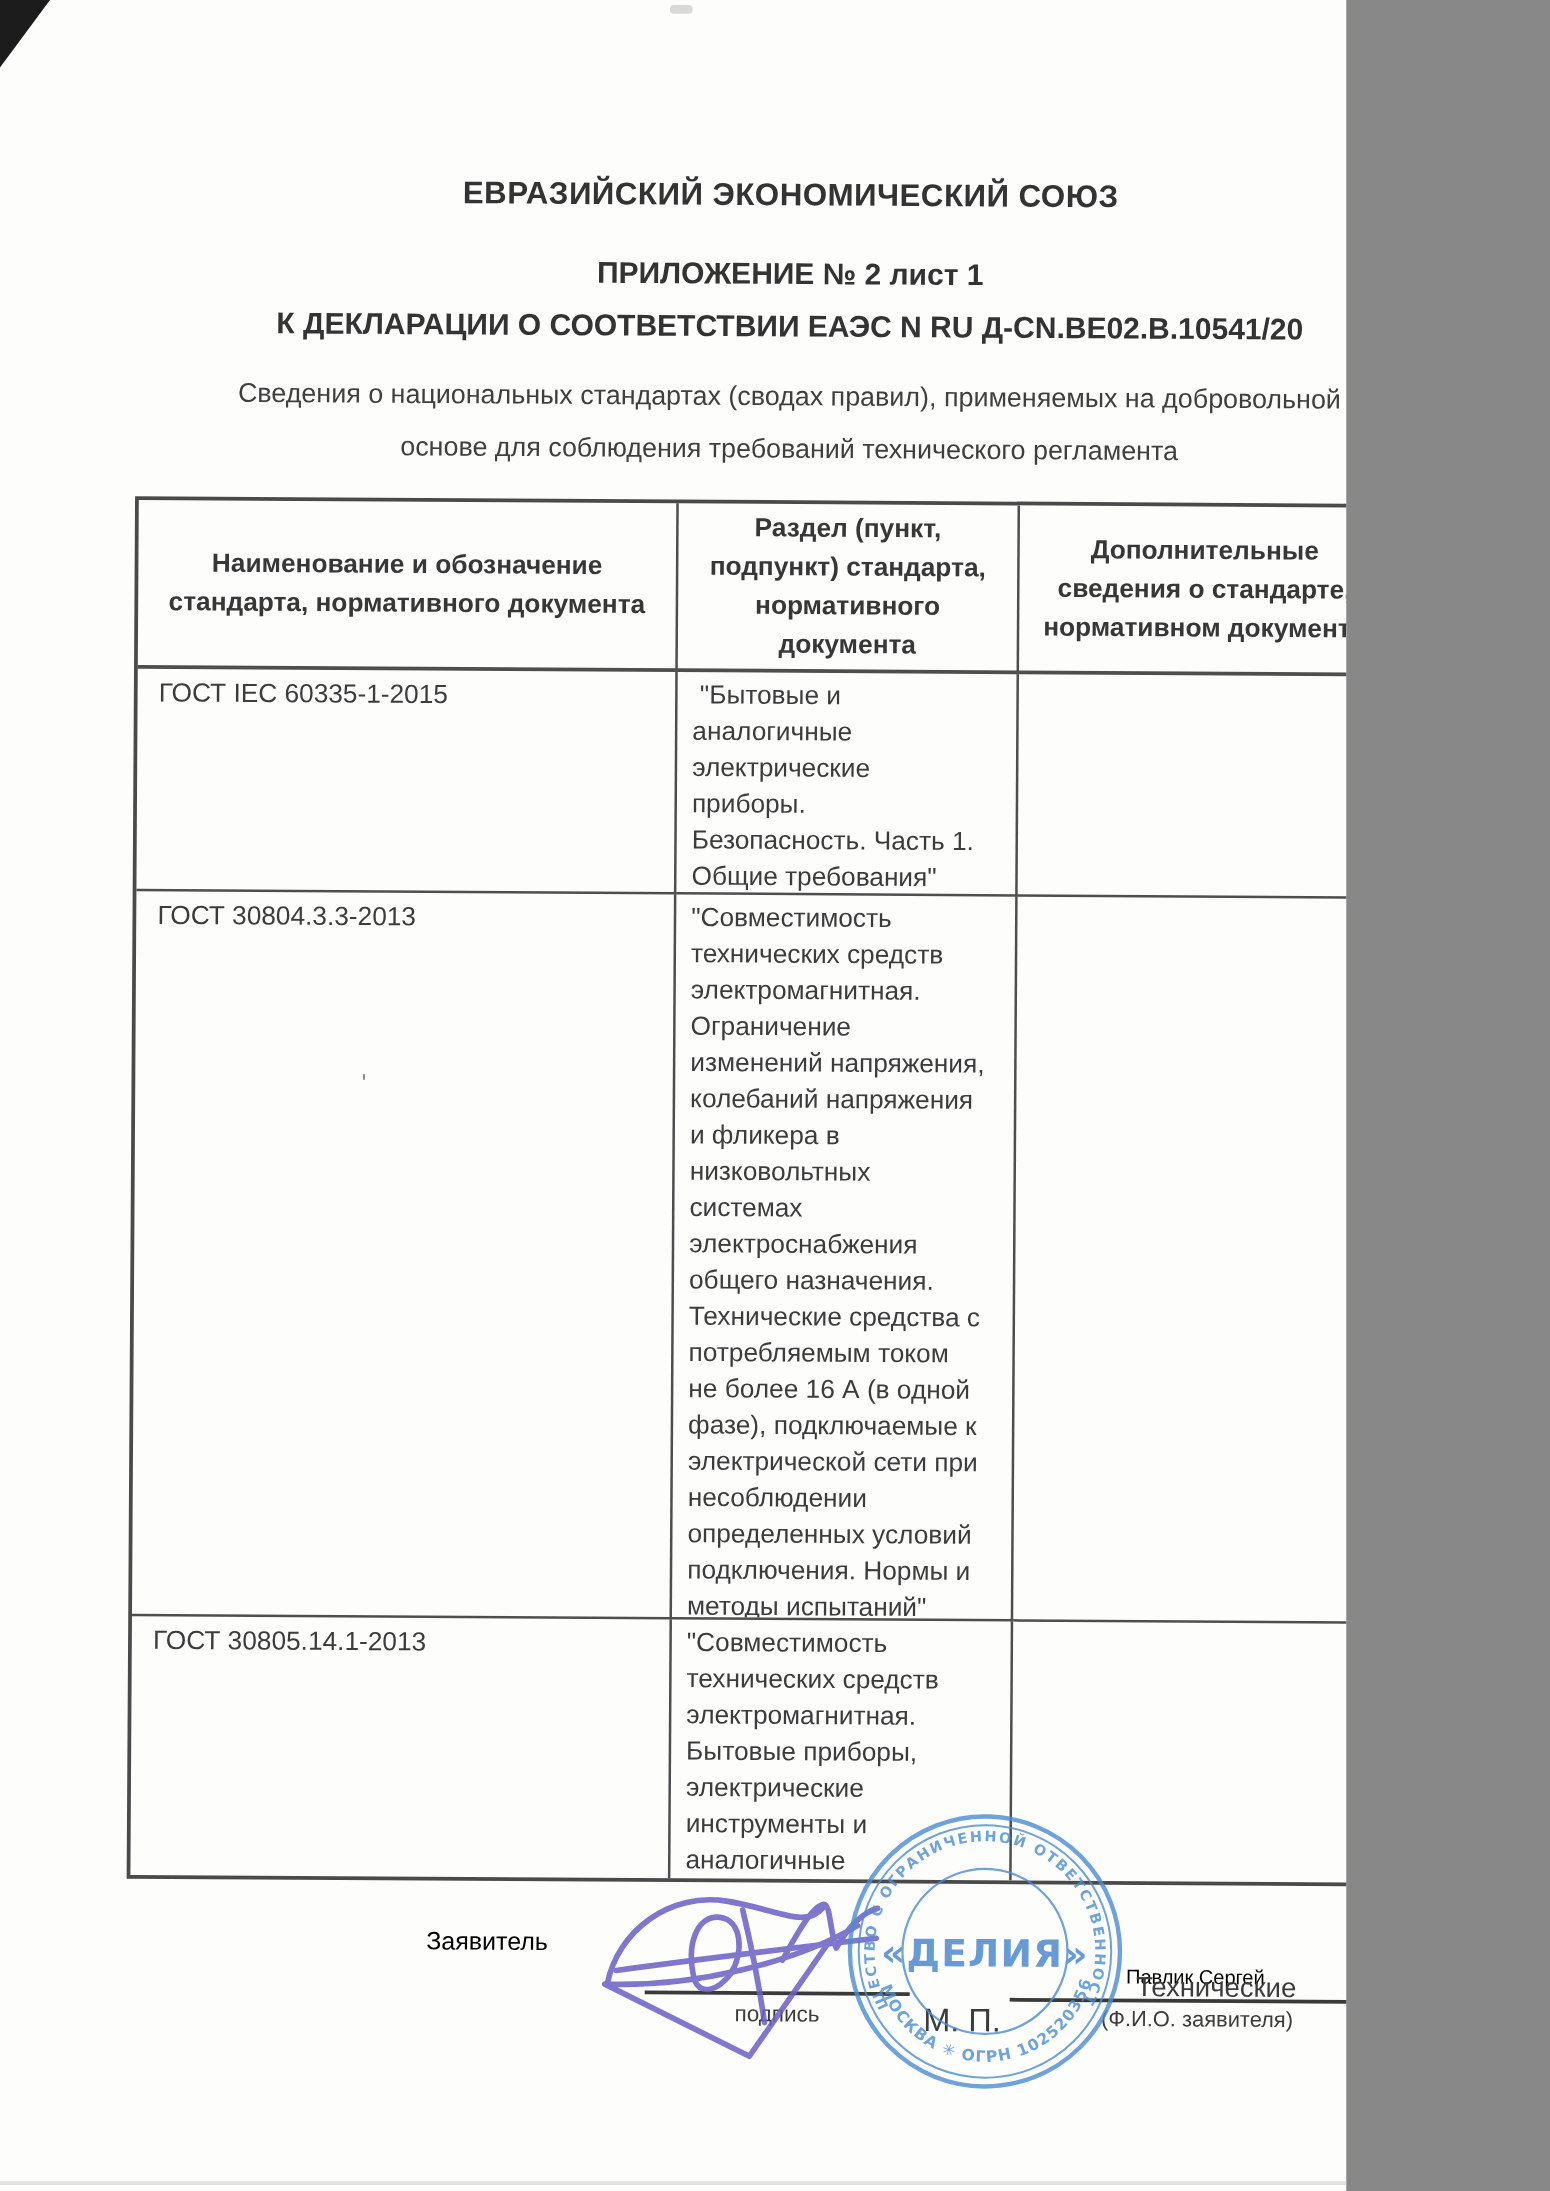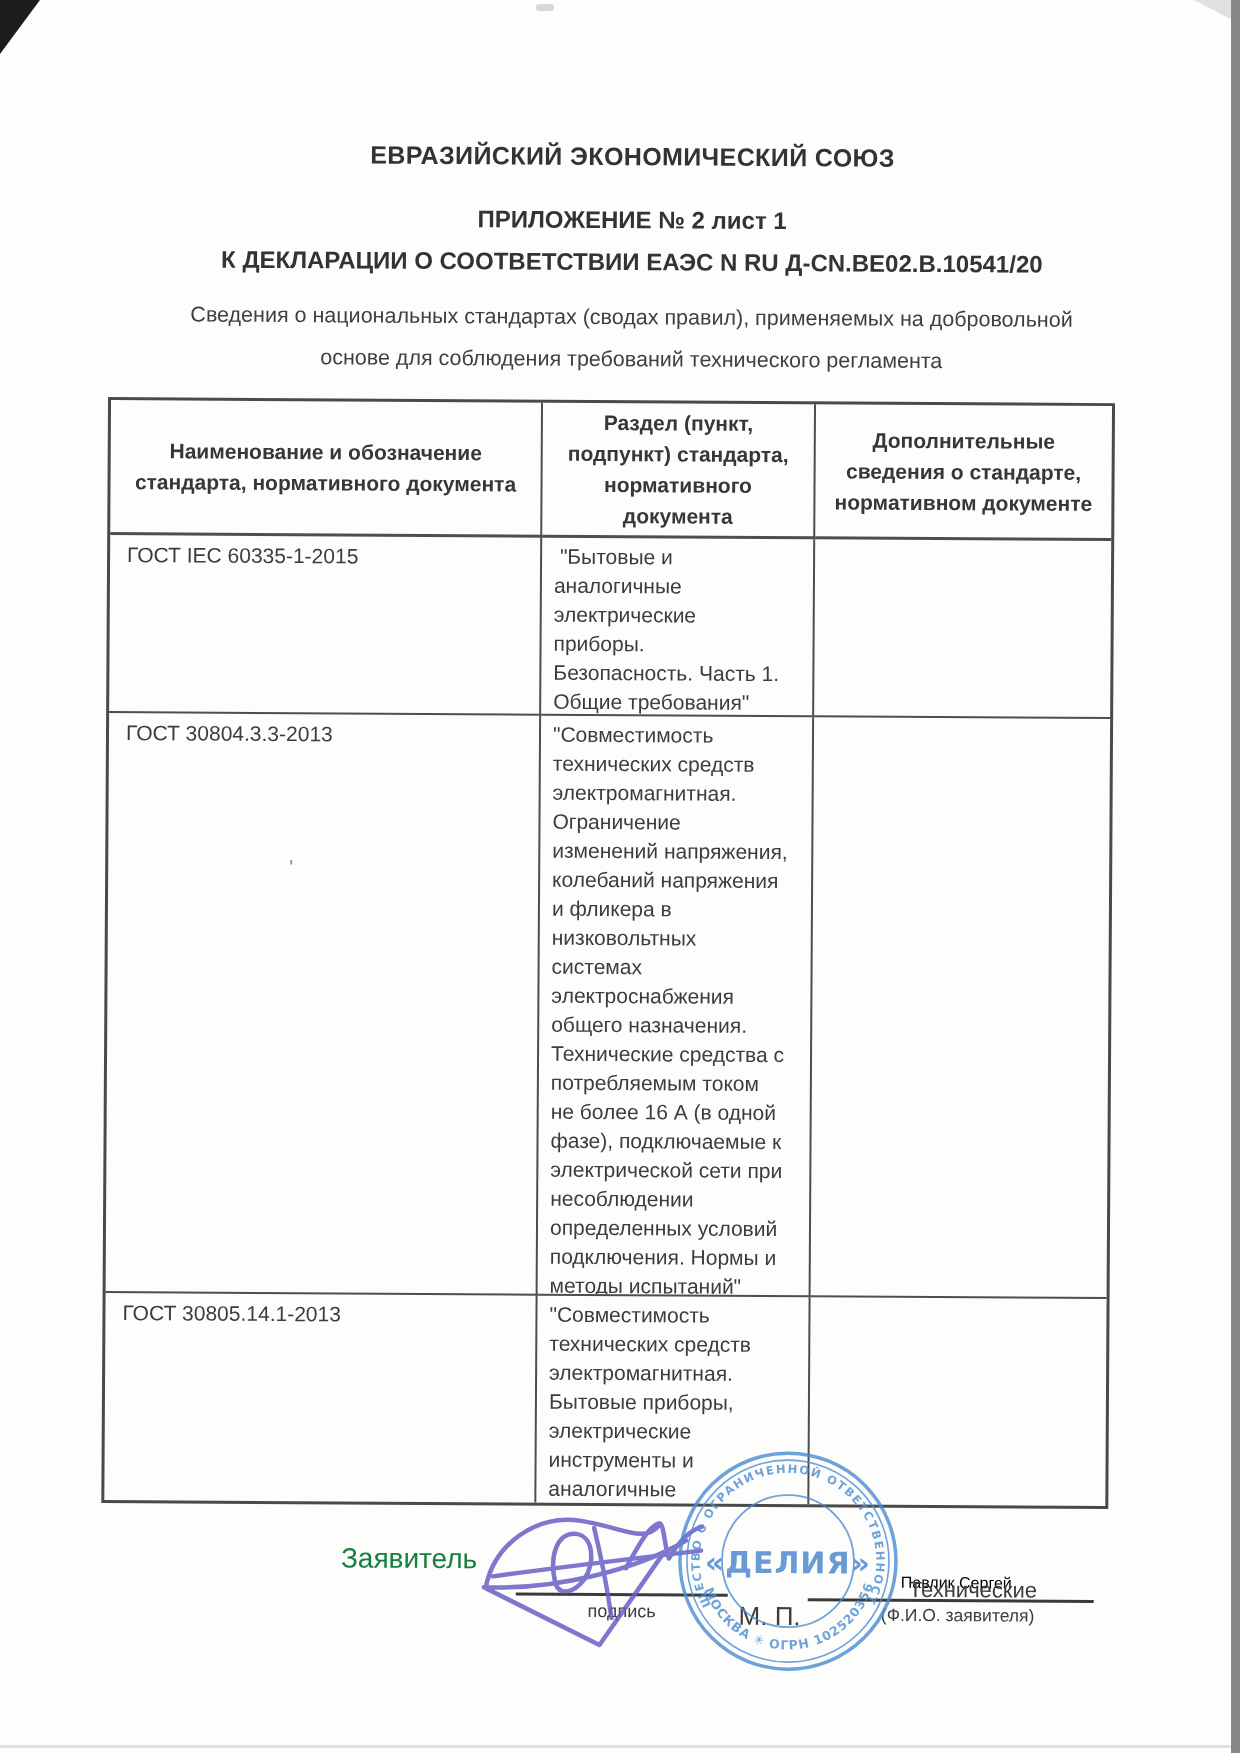--- a/index.html
+++ b/index.html
@@ -1,17 +1,17 @@
 <!DOCTYPE html>
 <html><head>
 <meta charset="utf-8">
 <style>
   html,body { margin:0; padding:0; background:#888; }
   .page {
-    position:relative; width:1231px; height:1753px;
+    position:relative; width:1077px; height:1753px;
     background:#fdfdfc; overflow:hidden;
     font-family:"Liberation Sans", sans-serif; color:#3d3d3d;
   }
   .content { position:absolute; inset:0; transform:rotate(0.35deg); transform-origin:600px 900px; }
   .abs { position:absolute; }
   .ctr { text-align:center; }
   .lines { white-space:pre-line; }
 
   .title { left:16px; width:1224px; font-weight:bold; color:#333; }
   .t1 { top:142px; font-size:25px; letter-spacing:0.4px; }
@@ -28,21 +28,21 @@
   .cell { box-sizing:border-box; overflow:hidden; font-size:21px; color:#3c3c3c;
           border-right:2px solid #4e4e4e; border-bottom:2px solid #4e4e4e; }
   .cell.clast { border-right:none; }
   .cell.rlast { border-bottom:none; }
   .head { font-weight:bold; display:flex; align-items:center; justify-content:center;
           text-align:center; line-height:31px; font-size:21px; padding:0 8px;
           border-bottom-width:3px; color:#373737; }
   .std  { padding:5px 8px 0 17px; line-height:29px; font-size:21px; }
   .sec  { padding:4px 6px 0 12px; line-height:29px; font-size:21px; }
 
-  .applicant { left:345px; top:1544px; font-size:28px; color:#15803d; }
+  .applicant { left:345px; top:1544px; font-size:20px; color:#000000; }
   .sigline  { left:520px; top:1593px; width:212px; height:2.5px; background:#3a3a3a; }
   .siglabel { left:520px; top:1601px; width:212px; font-size:18px; color:#3c3c3c; }
   .mp       { left:743px; top:1600px; font-size:26px; color:#3c3c3c; }
   .fioline  { left:812px; top:1597px; width:286px; height:2.5px; background:#3a3a3a; }
   .name1    { left:905px; top:1548px; font-size:16px; color:#000000;margin-top:24px; }
   .name2    { left:913px; top:1575px; font-size:22px; color:#3c3c3c; }
   .fiolabel { left:812px; top:1603px; width:300px; font-size:17.5px; color:#3c3c3c; text-align:center; }
 
   .artifact-mark { left:289px; top:858px; font-size:20px; color:#888; }
   .overlay { left:0; top:0; pointer-events:none; }

